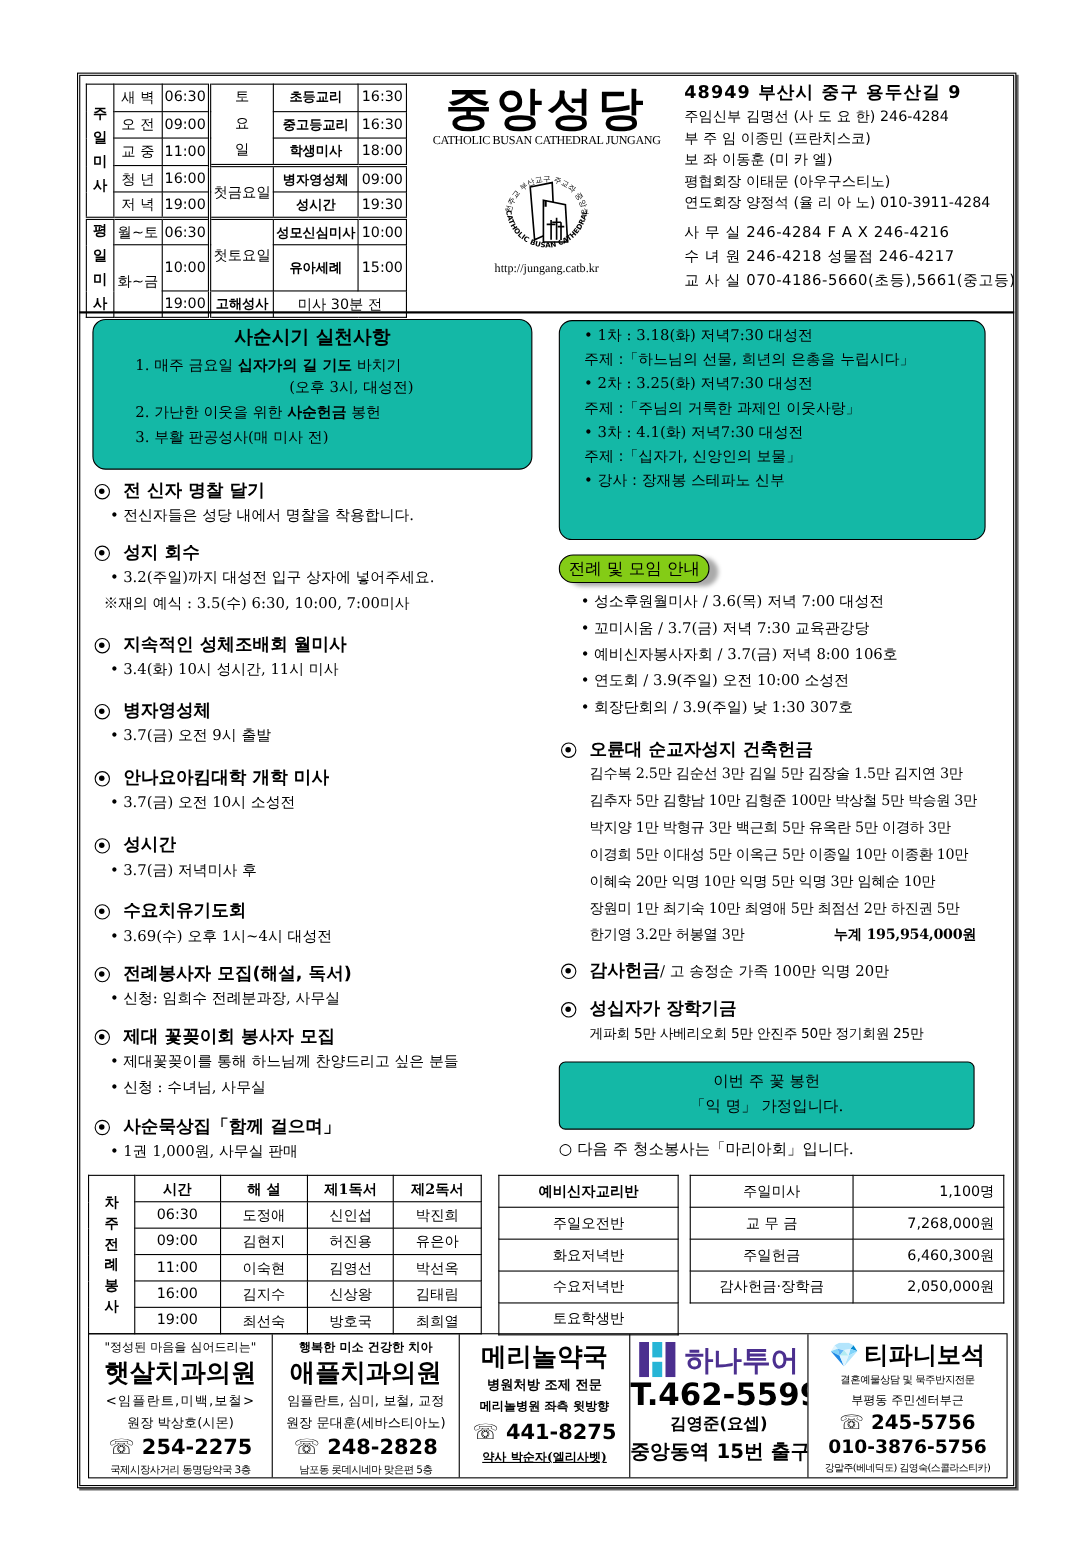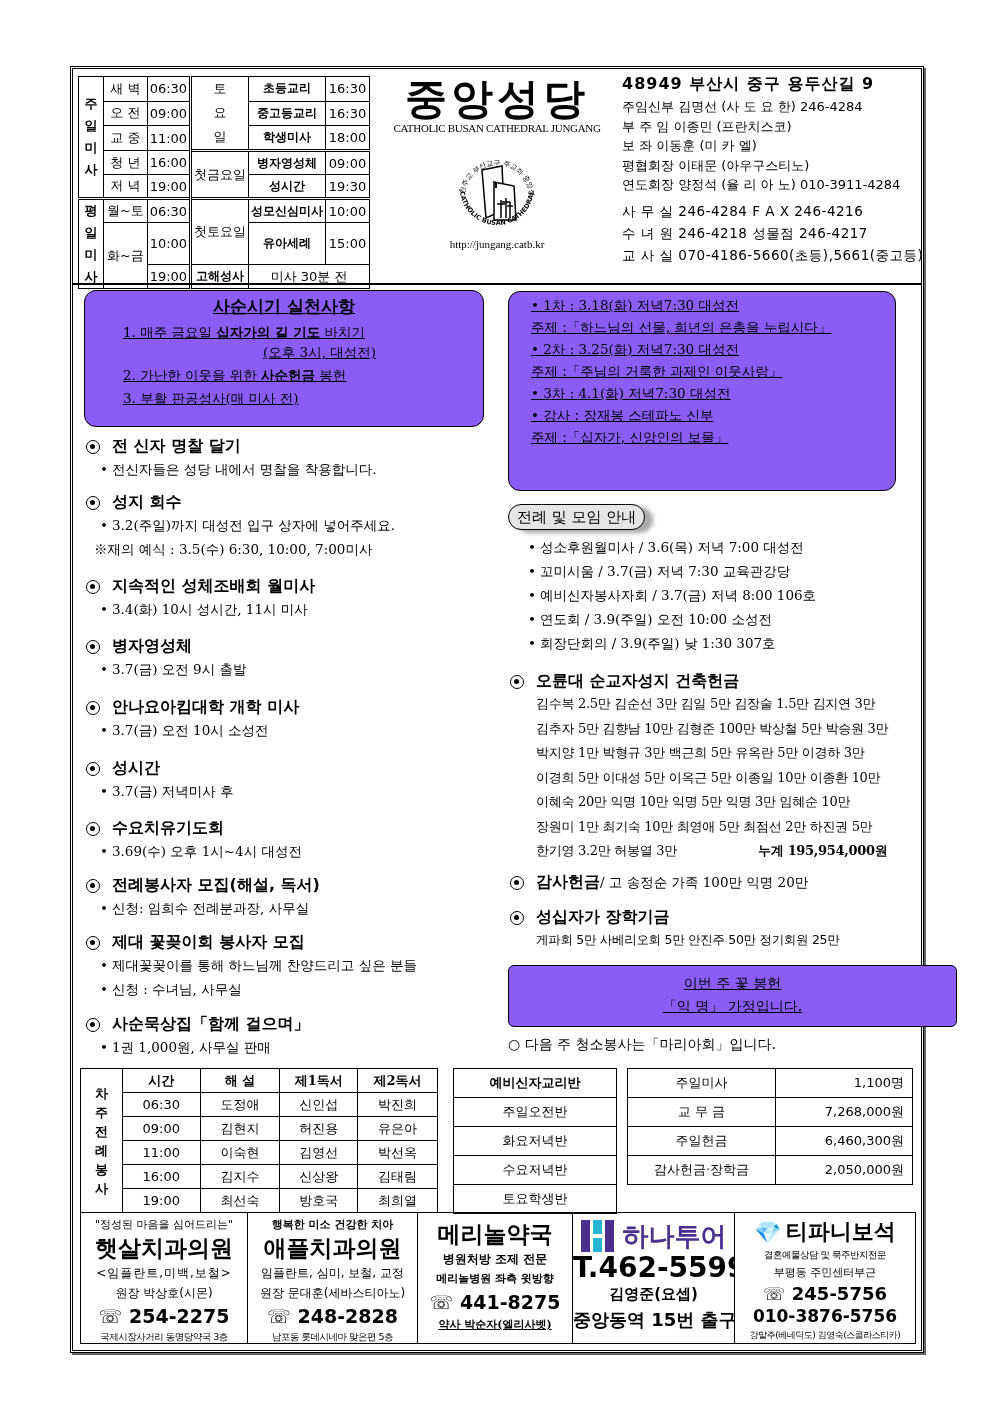--- a/index.html
+++ b/index.html
@@ -25,38 +25,38 @@
   .url { font-family: "Liberation Serif", serif; font-size: 11px; text-align: center; }
 
   
   .addr { font-size: 16px; font-weight: bold; letter-spacing: 1px; }
   .staff div { font-size: 13px; line-height: 19.5px; white-space: nowrap; }
   .contact div { font-size: 13.5px; line-height: 22px; white-space: nowrap; letter-spacing: 0.5px; }
 
   .hline { position: absolute; height: 0; border-top: 2px solid #000; }
 
   
-  .rbox { position: absolute; border: 1.5px solid #000; border-radius: 12px; background: #8b5cf6; text-decoration: underline; }
+  .rbox { position: absolute; border: 1.5px solid #000; border-radius: 12px; background: #14b8a6; }
   .rbox h2 { font-size: 17px; font-weight: bold; text-align: center; margin-top: 4px; }
   .rbox .ln { font-family: "DejaVu Serif", serif; font-size: 13.5px; line-height: 23px; white-space: nowrap; }
   .rbox .b { font-family: "DejaVu Sans", sans-serif; font-weight: bold; }
 
   
   .sec { position: absolute; }
   .sec .hd { font-size: 16px; font-weight: bold; white-space: nowrap; display: flex; align-items: center; }
   .sec .bul { display: inline-block; width: 14px; height: 14px; border: 1.5px solid #000; border-radius: 50%; position: relative; margin-right: 12px; margin-left: 2px; }
   .sec .bul::after { content: ""; position: absolute; left: 3px; top: 3px; width: 5px; height: 5px; border-radius: 50%; background: #000; }
   .sec .it { font-family: "DejaVu Serif", serif; font-size: 13.5px; line-height: 24px; padding-left: 16px; white-space: nowrap; }
   .sec .it.dot::before { content: "•"; margin-right: 4px; }
   .sec .note { font-family: "DejaVu Serif", serif; font-size: 13.5px; line-height: 24px; padding-left: 10px; white-space: nowrap; }
   .sec .plain { font-family: "DejaVu Serif", serif; font-size: 13px; line-height: 24.5px; padding-left: 28px; white-space: nowrap; letter-spacing: -0.3px; }
 
   .pill {
     position: absolute; border: 1.5px solid #000; border-radius: 16px; padding: 0 8px;
-    font-size: 15px; height: 26px; line-height: 24px; background: #e5e5e5; box-shadow: 8px 3px 4px #aaa;
+    font-size: 15px; height: 26px; line-height: 24px; background: #84cc16; box-shadow: 8px 3px 4px #aaa;
   }
 
   
   .grid td { border: 1px solid #000; text-align: center; font-size: 13px; height: 24px; white-space: nowrap; }
   .grid .th { font-weight: bold; font-family: "DejaVu Serif", serif; }
   .grid .r { text-align: right; padding-right: 8px; }
   .vert { font-weight: bold; font-size: 14px; line-height: 19px; }
 
   
   .ads { position: absolute; left: 80px; top: 1212px; width: 836px; height: 132px; display: flex; border: 1.5px solid #000; }
@@ -186,22 +186,22 @@
   </div>
 </div>
 
 <div class="rbox" style="left:508px; top:291px; width:388px; height:200px;">
   <div style="padding-left:22px; margin-top:2px;">
     <div class="ln" style="line-height:22px;">• 1차 : 3.18(화) 저녁7:30  대성전</div>
     <div class="ln b" style="line-height:22px; font-weight:normal; font-family:'DejaVu Sans',sans-serif;">  주제 :「하느님의 선물, 희년의 은총을 누립시다」</div>
     <div class="ln" style="line-height:22px;">•  2차 : 3.25(화) 저녁7:30 대성전</div>
     <div class="ln" style="line-height:22px; font-family:'DejaVu Sans',sans-serif;">  주제 :「주님의 거룩한 과제인 이웃사랑」</div>
     <div class="ln" style="line-height:22px;">•  3차 : 4.1(화) 저녁7:30 대성전</div>
+    <div class="ln" style="line-height:22px; font-family:'DejaVu Sans',sans-serif;">  주제 :「십자가, 신앙인의 보물」</div>
     <div class="ln" style="line-height:22px; font-family:'DejaVu Sans',sans-serif;">• 강사 : 장재봉 스테파노 신부</div>
-    <div class="ln" style="line-height:22px; font-family:'DejaVu Sans',sans-serif;">  주제 :「십자가, 신앙인의 보물」</div>
   </div>
 </div>
 
 <div class="sec" style="left:84px; top:436px;">
   <div class="hd">
       <span class="bul"></span>
       <span>전 신자 명찰 달기</span>
     </div>
   <div class="it dot">전신자들은 성당 내에서 명찰을 착용합니다.</div>
 </div>
@@ -303,21 +303,21 @@
 </div>
 
 <div class="sec" style="left:508px; top:907px;">
   <div class="hd">
       <span class="bul"></span>
       <span>성십자가 장학기금</span>
     </div>
   <div class="plain" style="font-family:'DejaVu Sans',sans-serif; font-size:12.5px;">게파회 5만  사베리오회 5만  안진주 50만  정기회원 25만</div>
 </div>
 
-<div class="rbox" style="left:508px; top:965px; width:449px; height:62px; border-radius:6px;">
+<div class="rbox" style="left:508px; top:965px; width:378px; height:62px; border-radius:6px;">
   <div style="text-align:center; font-family:'DejaVu Serif',serif; font-size:14px; line-height:23px; margin-top:6px;">이번 주 꽃 봉헌</div>
   <div style="text-align:center; font-family:'DejaVu Serif',serif; font-size:14px; line-height:23px;">「익 명」 가정입니다.</div>
 </div>
 
 <div class="abs" style="left:508px; top:1036px; font-family:'DejaVu Serif',serif; font-size:14px; white-space:nowrap;">○ 다음 주 청소봉사는「마리아회」입니다.</div>
 
 <table class="grid abs" style="left:80px; top:1068px; width:358px;">
   <tbody>
       <tr>
     <td rowspan="6" class="vert" style="width:42px; white-space:pre-line;">차

